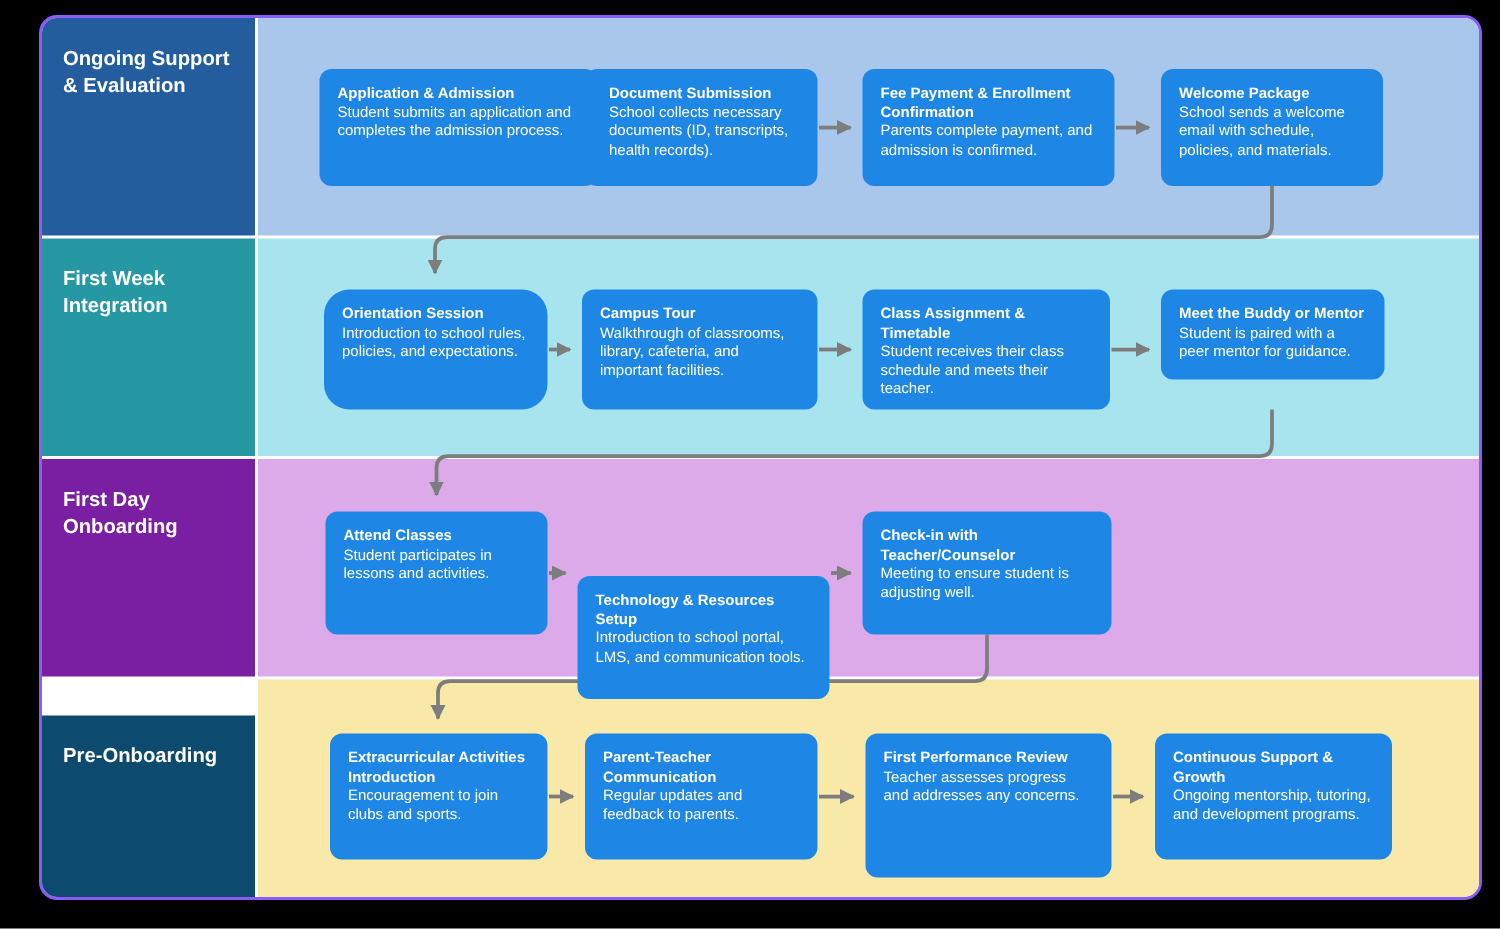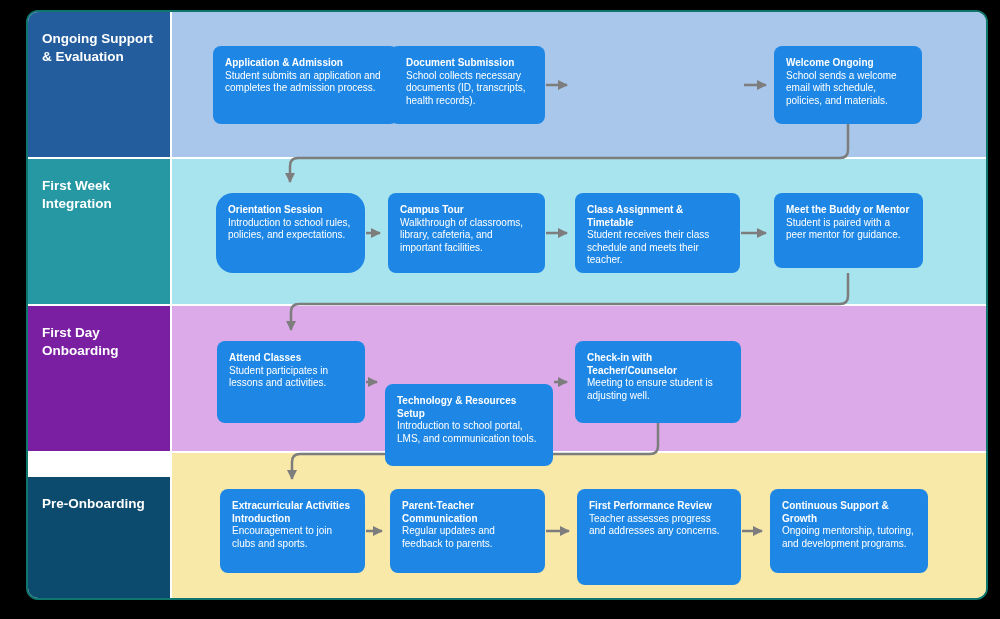--- a/index.html
+++ b/index.html
@@ -6,21 +6,21 @@
   body {
     width: 1000px; height: 619px;
     background: #000;
     font-family: "Liberation Sans", "DejaVu Sans", sans-serif;
     position: relative;
     overflow: hidden;
   }
   .canvas {
     position: absolute; left: 26px; top: 10px;
     width: 962px; height: 590px;
-    border: 2px solid #0f766e;
+    border: 2px solid #8b5cf6;
     border-radius: 12px;
     box-sizing: border-box;
     background: #ffffff;
     display: flex; flex-direction: column; gap: 2px;
     overflow: hidden;
   }
   .lane { flex: 1; display: flex; gap: 2px; min-height: 0; }
   .lane-label {
     width: 142px; flex: 0 0 142px;
     color: #fff; font-weight: 700; font-size: 13.5px; line-height: 1.32;
@@ -101,38 +101,42 @@
     </svg>
 
     <div class="step" style="left:185px; top:34px; width:185px; height:78px;">
       <div class="title">Application &amp; Admission</div>
       <div class="desc">Student submits an application and completes the admission process.</div>
     </div>
     <div class="step" style="left:362px; top:34px; width:155px; height:78px;padding-left:16px;">
       <div class="title">Document Submission</div>
       <div class="desc">School collects necessary documents (ID, transcripts, health records).</div>
     </div>
+    <div class="step" style="left:547px; top:34px; width:168px; height:78px;">
+      <div class="title">Fee Payment &amp; Enrollment Confirmation</div>
+      <div class="desc">Parents complete payment, and admission is confirmed.</div>
+    </div>
     <div class="step" style="left:746px; top:34px; width:148px; height:78px;">
-      <div class="title">Welcome Ongoing</div>
+      <div class="title">Welcome Package</div>
       <div class="desc">School sends a welcome email with schedule, policies, and materials.</div>
     </div>
 
     <div class="step" style="left:188px; top:181px; width:149px; height:80px;border-radius:17px;">
       <div class="title">Orientation Session</div>
       <div class="desc">Introduction to school rules, policies, and expectations.</div>
     </div>
     <div class="step" style="left:360px; top:181px; width:157px; height:80px;">
       <div class="title">Campus Tour</div>
       <div class="desc">Walkthrough of classrooms, library, cafeteria, and important facilities.</div>
     </div>
     <div class="step" style="left:547px; top:181px; width:165px; height:80px;">
       <div class="title">Class Assignment &amp; Timetable</div>
       <div class="desc">Student receives their class schedule and meets their teacher.</div>
     </div>
-    <div class="step" style="left:746px; top:181px; width:149px; height:75px;">
+    <div class="step" style="left:746px; top:181px; width:149px; height:60px;">
       <div class="title">Meet the Buddy or Mentor</div>
       <div class="desc">Student is paired with a peer mentor for guidance.</div>
     </div>
 
     <div class="step" style="left:189px; top:329px; width:148px; height:82px;">
       <div class="title">Attend Classes</div>
       <div class="desc">Student participates in lessons and activities.</div>
     </div>
     <div class="step" style="left:357px; top:329px; width:168px; height:82px;margin-top:43px;">
       <div class="title">Technology &amp; Resources Setup</div>

